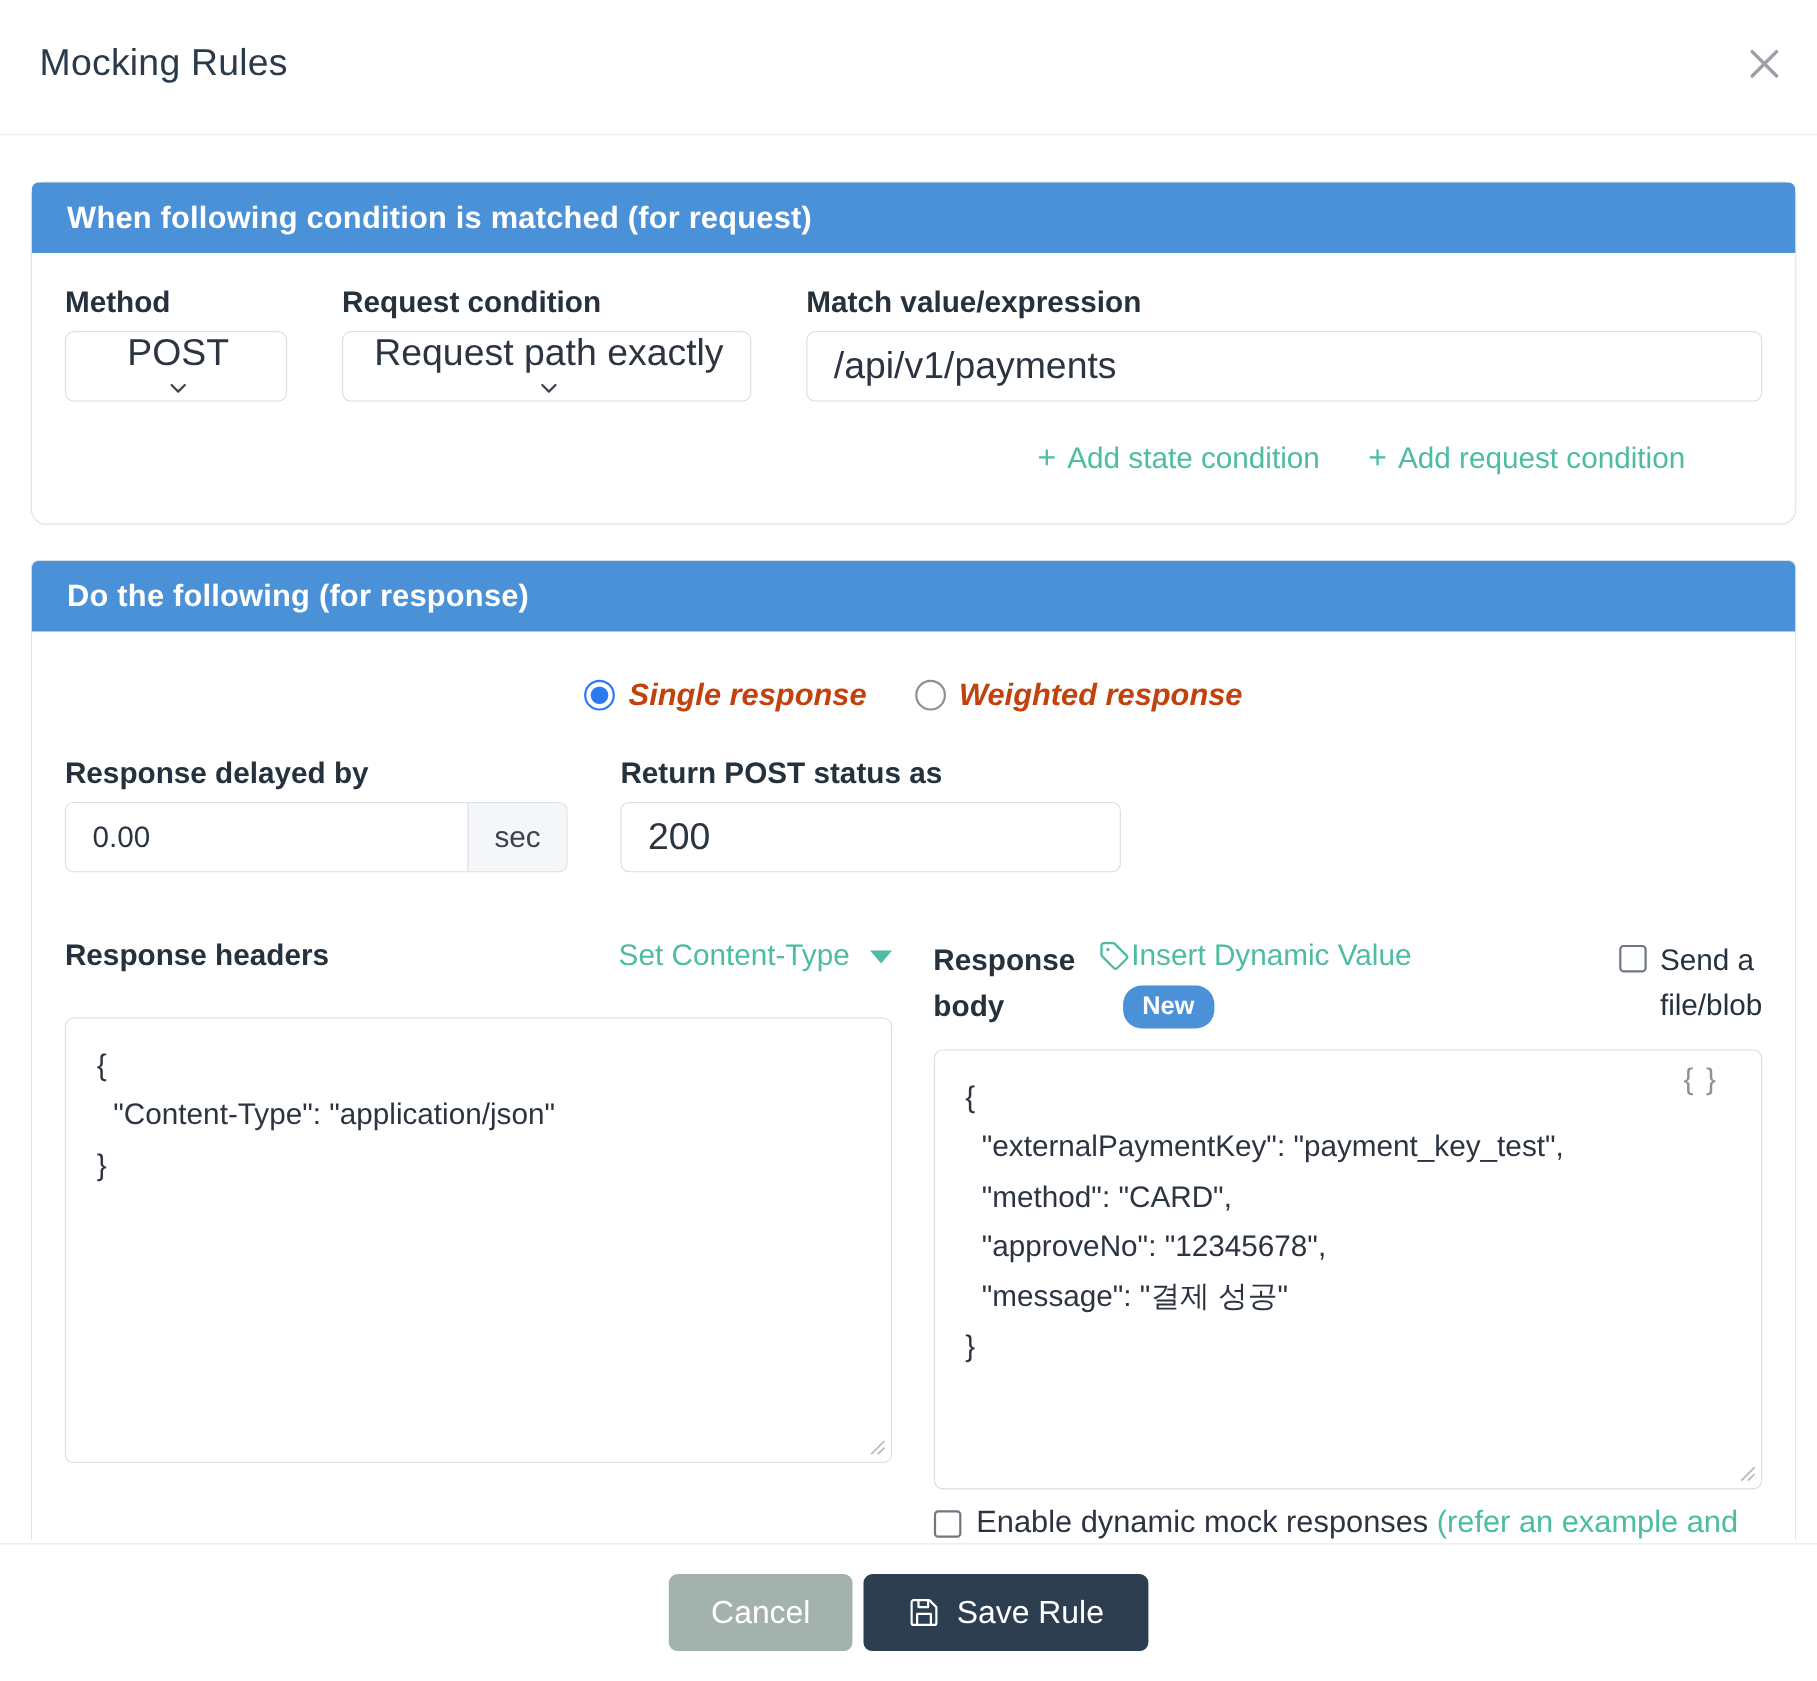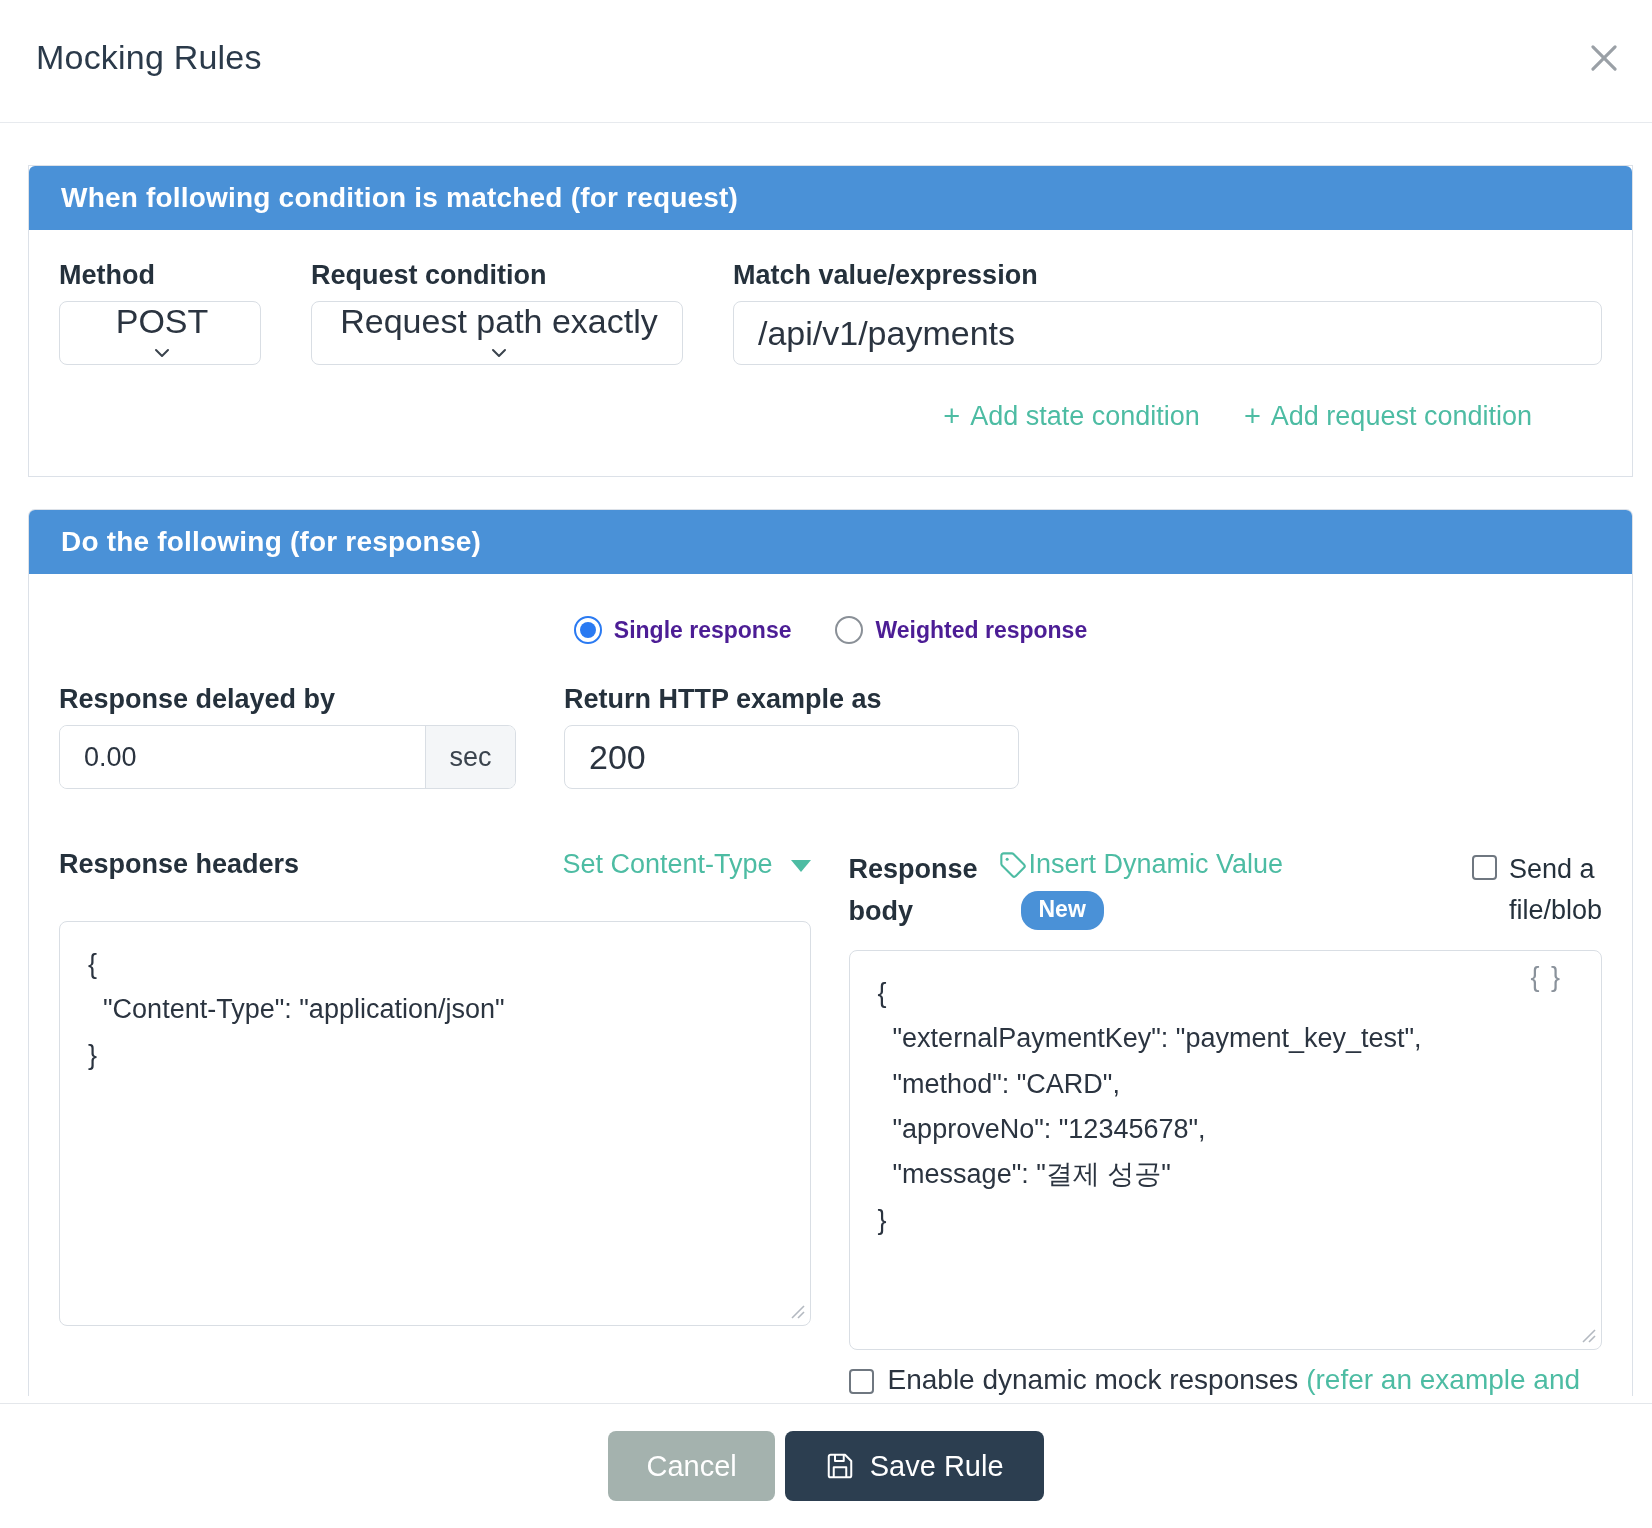--- a/index.html
+++ b/index.html
@@ -9,21 +9,21 @@
   
   .dlg-header { height: 123px; border-bottom: 1px solid #e7eaee; position: relative; }
   .dlg-title { position: absolute; left: 36px; top: 38px; font-size: 34px; font-weight: 400;
     color: #2b3a4a; letter-spacing: .2px; }
   .close-btn { position: absolute; right: 24px; top: 34px; width: 48px; height: 48px;
     display: flex; align-items: center; justify-content: center; cursor: pointer; }
 
   
   .dlg-body { height: 1280px; overflow: hidden; padding-top: 42px; }
 
-  .section { width: 1605px; margin-left: 28px; border: 1px solid #dce1e8; border-radius: 0;
+  .section { width: 1605px; margin-left: 28px; border: 1px solid #dce1e8; border-radius: 14px;
     background: #fff; }
   .section.clipped { border-bottom: none; border-radius: 7px 7px 0 0; }
   .section-bar { height: 64px; background: #4a91d7; border-radius: 6px 6px 0 0;
     display: flex; align-items: center; padding-left: 32px; color: #fff;
     font-size: 28px; font-weight: 600; letter-spacing: .2px; }
   .section + .section { margin-top: 32px; }
 
   
   .fields-row { display: flex; gap: 50px; padding: 30px 30px 0 30px; }
   .field-label { font-size: 27px; font-weight: 700; color: #25313c; margin-bottom: 10px; }
@@ -44,21 +44,21 @@
   .plus { font-size: 29px; line-height: 1; }
 
   
   .radio-row { display: flex; justify-content: center; gap: 44px; margin-top: 42px; }
   .radio-item { display: flex; align-items: center; gap: 12px; cursor: pointer; }
   .radio { width: 28px; height: 28px; border-radius: 50%; border: 2px solid #8a9097;
     position: relative; background: #fff; flex: 0 0 auto; }
   .radio.checked { border-color: #2a7af2; }
   .radio.checked::after { content: ""; position: absolute; inset: 4px; border-radius: 50%;
     background: #2a7af2; }
-  .radio-label { font-size: 23px; font-weight: 700; color: #4c1d95; }
+  .radio-label { font-size: 28px; font-weight: 700; color: #c2410c; font-style: italic; }
 
   .delay-row { display: flex; gap: 48px; padding: 40px 30px 0 30px; }
   .delay-group { width: 457px; }
   .status-group { width: 455px; }
   .input-with-addon { display: flex; height: 64px; border: 1px solid #d9dee4;
     border-radius: 8px; overflow: hidden; }
   .input-with-addon input { flex: 1; border: none; outline: none; font-size: 27px;
     padding: 0 24px; color: #2b3440; min-width: 0;
     font-family: "Liberation Sans", "DejaVu Sans", sans-serif; }
   .addon { width: 90px; background: #f4f6f8; border-left: 1px solid #d9dee4;
@@ -191,21 +191,21 @@
 
     <div class="delay-row">
       <div class="delay-group">
         <div class="field-label">Response delayed by</div>
         <div class="input-with-addon">
           <input type="text" value="0.00" style="">
           <span class="addon">sec</span>
         </div>
       </div>
       <div class="status-group">
-        <div class="field-label">Return HTTP example as</div>
+        <div class="field-label">Return POST status as</div>
         <input class="text-input" type="text" value="200" style="">
       </div>
     </div>
 
     <div class="cols-row">
 
       <div class="col-left">
         <div class="hdr-row">
           <span class="field-label" style="margin:0">Response headers</span>
           <span class="teal-link">

